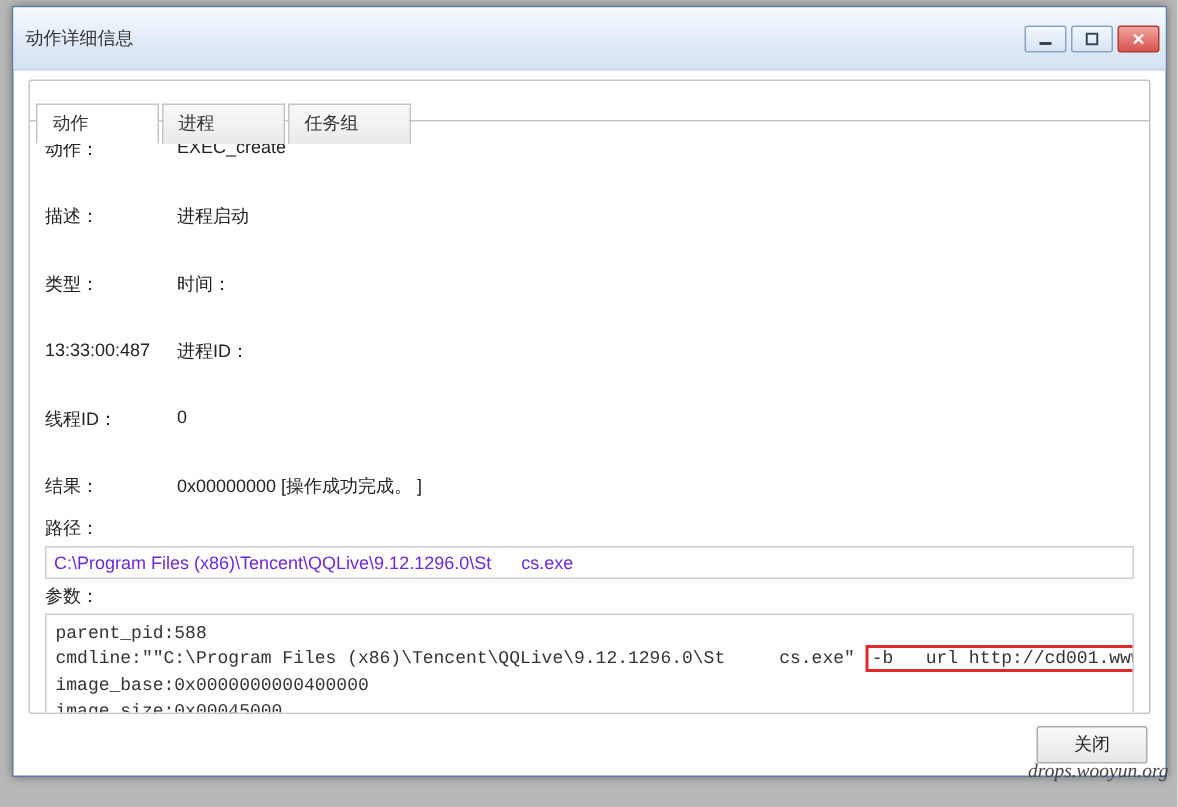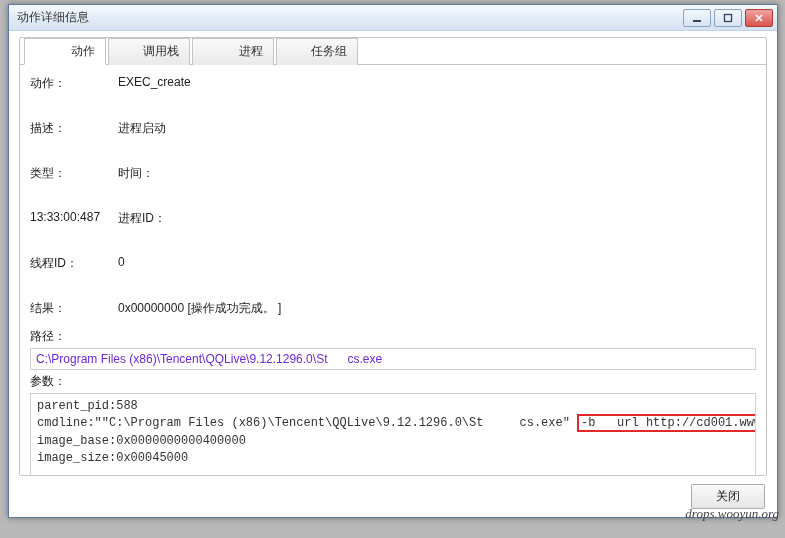--- a/index.html
+++ b/index.html
@@ -16,21 +16,21 @@
   position: absolute;
   left: 8px; top: 4px;
   width: 770px; height: 514px;
   background: #fff;
   border: 1px solid #5a7da8;
   box-shadow: 0 0 6px rgba(0,0,0,0.4);
   display: flex;
   flex-direction: column;
 }
 .titlebar {
-  height: 26px;
+  height: 42px;
   background: linear-gradient(to bottom, #f7fbff 0%, #e3ecf7 50%, #d5e2f2 100%);
   border-bottom: 1px solid #c2d2e6;
   display: flex;
   align-items: center;
   padding: 0 4px 0 8px;
 }
 .titlebar .title {
   flex: 1;
   color: #333;
   font-size: 12px;
@@ -67,31 +67,31 @@
   background: #fff;
   overflow: hidden;
 }
 .tab-strip {
   display: flex;
   margin-top: -1px;
   padding-left: 4px;
 }
 .tab {
   min-width: 82px;
-  text-align: right;
+  text-align: left;
   padding: 4px 10px;
   border: 1px solid #c5c5c5;
   border-bottom: none;
   margin-right: 2px;
   background: linear-gradient(to bottom,#f9f9f9,#eaeaea);
   font-size: 12px;
   color: #333;
   cursor: pointer;
   position: relative;
-  top: 1px;
+  top: 16px;
 }
 .tab.active {
   background: #fff;
   border-bottom: 1px solid #fff;
   font-weight: 400;
 }
 .tab-content {
   border-top: 1px solid #c5c5c5;
   flex: 1;
   padding: 10px 10px;
@@ -190,21 +190,20 @@
             <line x1="8" y1="2" x2="2" y2="8" stroke="#fff" stroke-width="1.6"></line>
           </svg>
       </div>
     </div>
   </div>
 
   <div class="body-wrap">
     <div class="tab-panel">
       <div class="tab-strip">
         <div class="tab active">动作</div>
-        <div class="tab">调用栈</div>
         <div class="tab">进程</div>
         <div class="tab">任务组</div>
       </div>
       <div class="tab-content">
         <div class="kv-grid">
           <span class="k">动作：</span>
           <span>EXEC_create</span>
           <span class="k">描述：</span>
           <span>进程启动</span>
           <span class="k">类型：</span>

